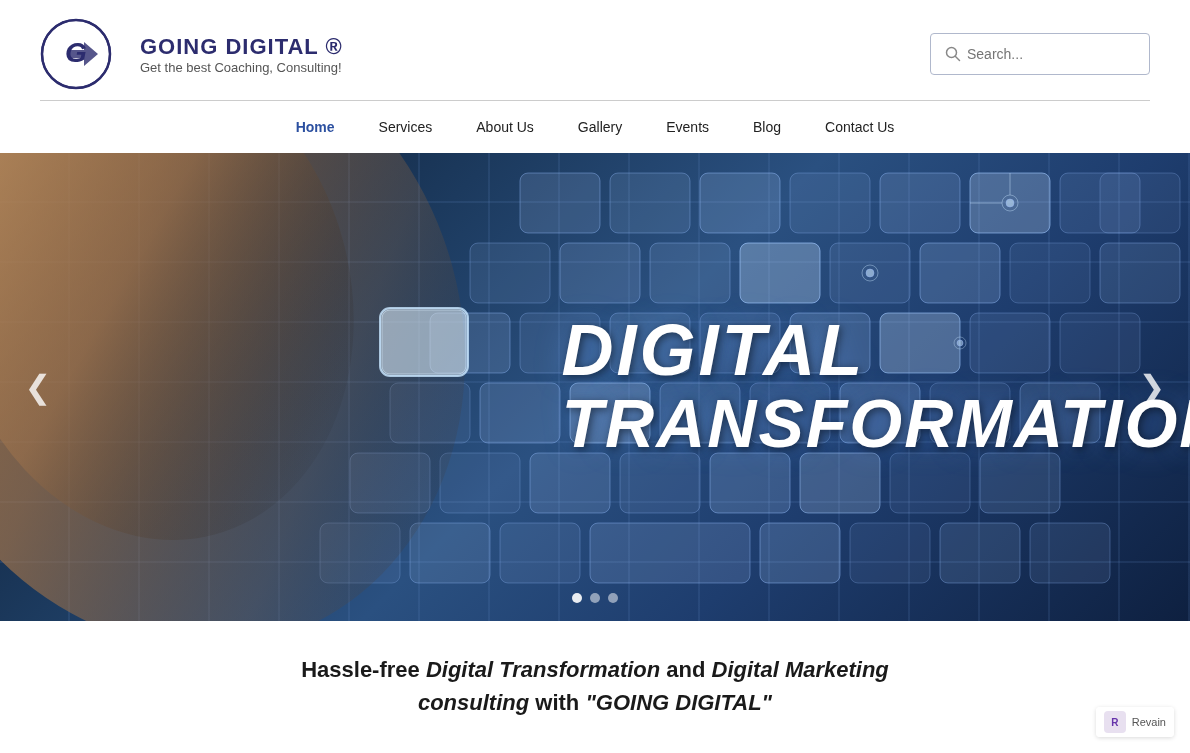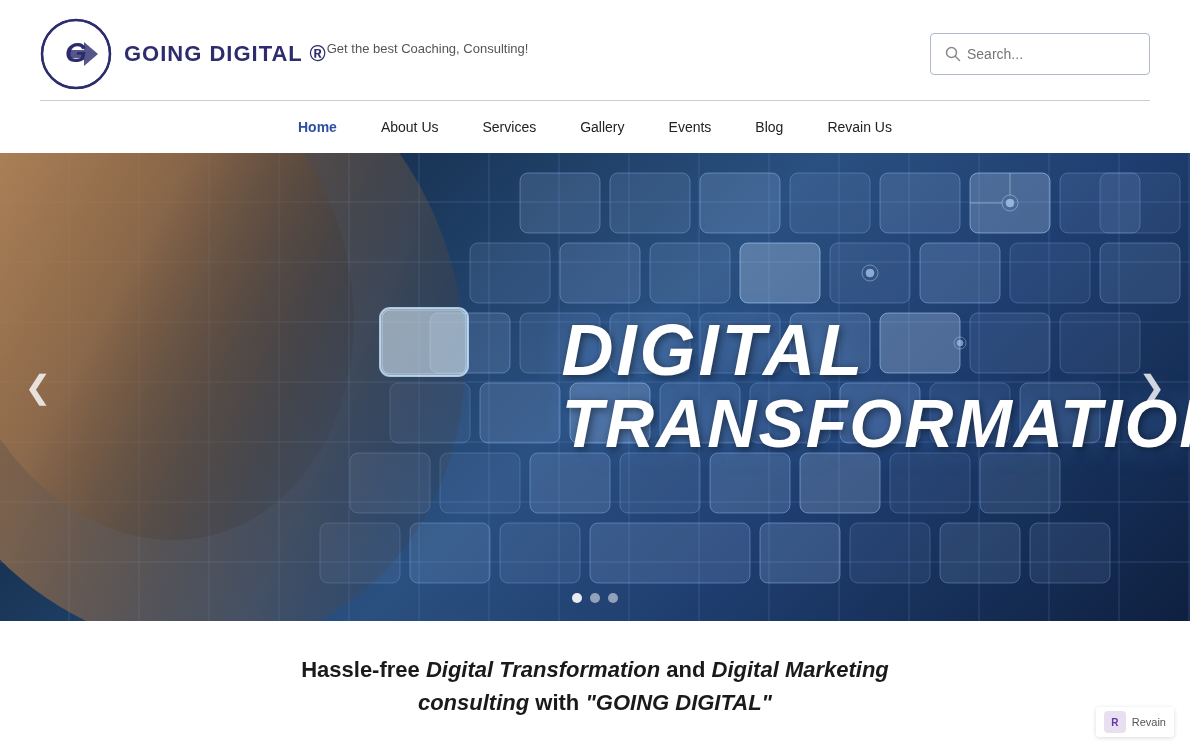--- a/index.html
+++ b/index.html
@@ -17,21 +17,22 @@
       display: flex;
       align-items: center;
       gap: 12px;
     }
     .logo-icon {
       width: 72px;
       height: 72px;
     }
     .logo-text-area {
       display: flex;
-      flex-direction: row;
+      flex-direction: column;
+      margin-left: 16px;
     }
     .logo-title {
       font-size: 22px;
       font-weight: bold;
       color: #2c2c6e;
       letter-spacing: 1px;
     }
     .logo-subtitle {
       font-size: 13px;
       color: #555;
@@ -259,26 +260,26 @@
       <line x1="10.5" y1="10.5" x2="14.5" y2="14.5" stroke="#888" stroke-width="1.5" stroke-linecap="round"></line>
     </svg>
     <input type="text" placeholder="Search..." style="">
   </div>
 </div>
 
 <hr class="header-divider">
 
 <nav>
   <a class="nav-item active" href="#">Home</a>
+  <a class="nav-item" href="#">Services</a>
   <a class="nav-item" href="#">About Us</a>
-  <a class="nav-item" href="#">Services</a>
   <a class="nav-item" href="#">Gallery</a>
   <a class="nav-item" href="#">Events</a>
   <a class="nav-item" href="#">Blog</a>
-  <a class="nav-item" href="#">Revain Us</a>
+  <a class="nav-item" href="#">Contact Us</a>
 </nav>
 
 <div class="hero-slider">
   <div class="hero-bg">
 
     <div class="keyboard-bg"></div>
 
     <svg style="position:absolute;top:0;left:0;width:100%;height:100%;pointer-events:none;" viewBox="0 0 1190 468" preserveAspectRatio="xMidYMid slice">
 
       <g fill="none" stroke="rgba(150,180,240,0.5)" stroke-width="1">

